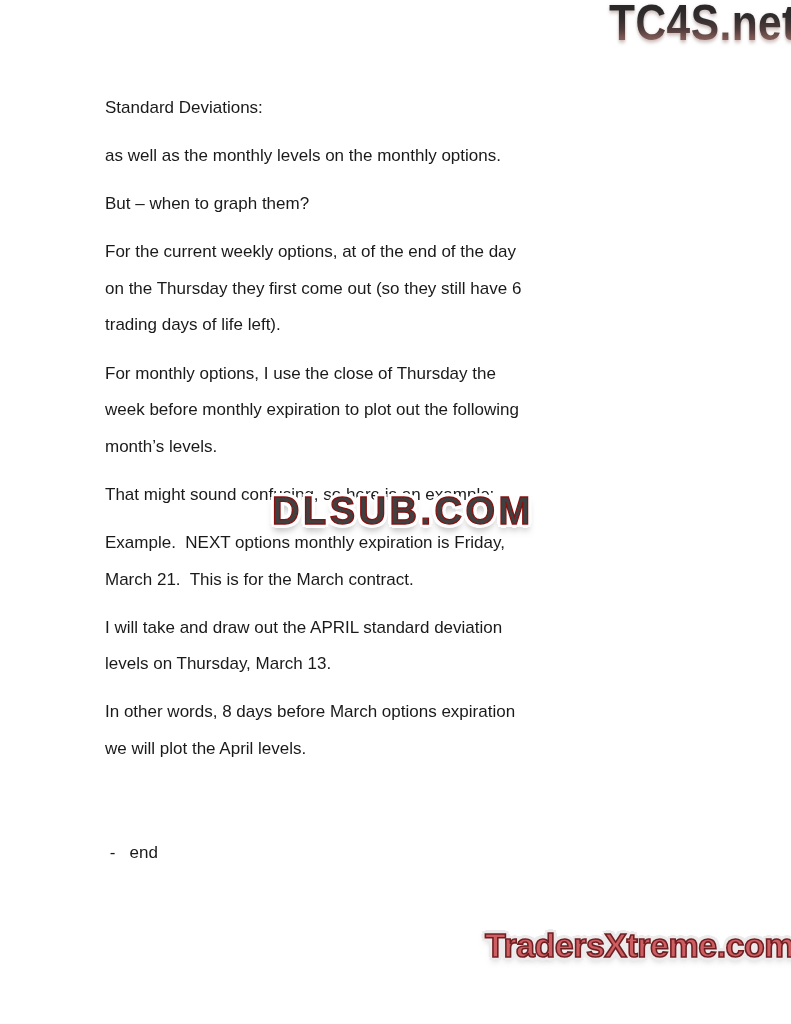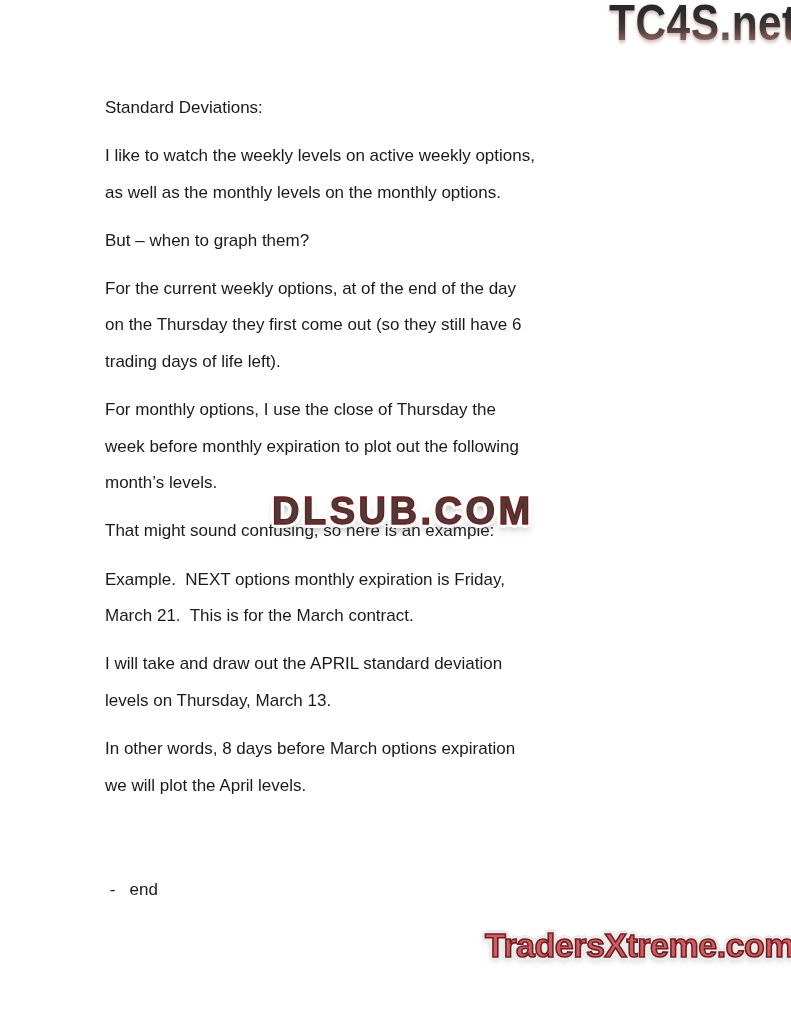--- a/index.html
+++ b/index.html
@@ -97,21 +97,20 @@
 
   <div class="wm-tc4s">TC4S.net</div>
 
   <div class="content">
 
     <p>
       <span class="ln">Standard Deviations:</span>
     </p>
 
     <p>
-      <span class="ln">I like to watch the weekly levels on active weekly options,</span>
       <span class="ln">as well as the monthly levels on the monthly options.</span>
     </p>
 
     <p>
       <span class="ln">But – when to graph them?</span>
     </p>
 
     <p>
       <span class="ln">For the current weekly options, at of the end of the day</span>
       <span class="ln">on the Thursday they first come out (so they still have 6</span>

